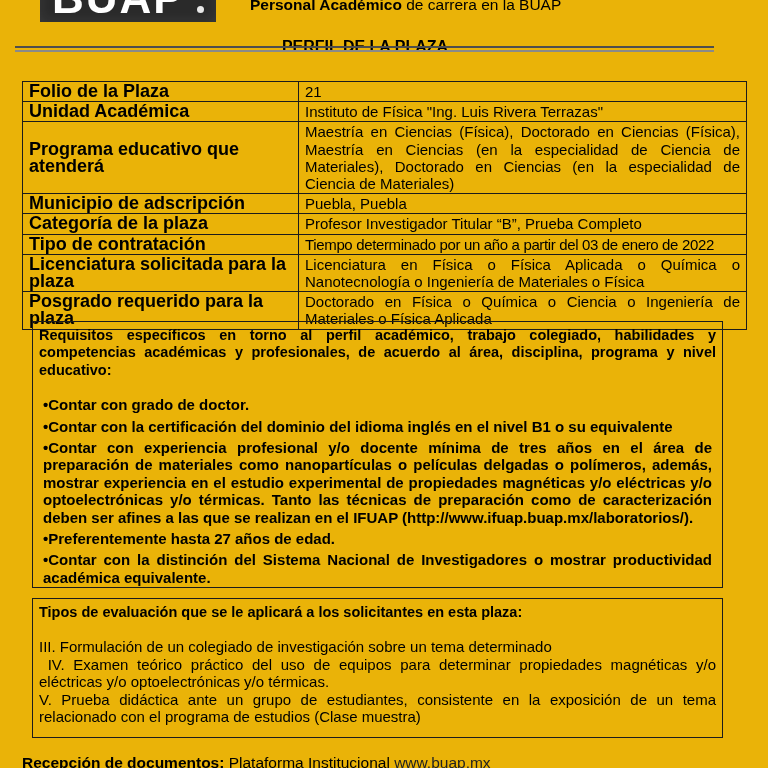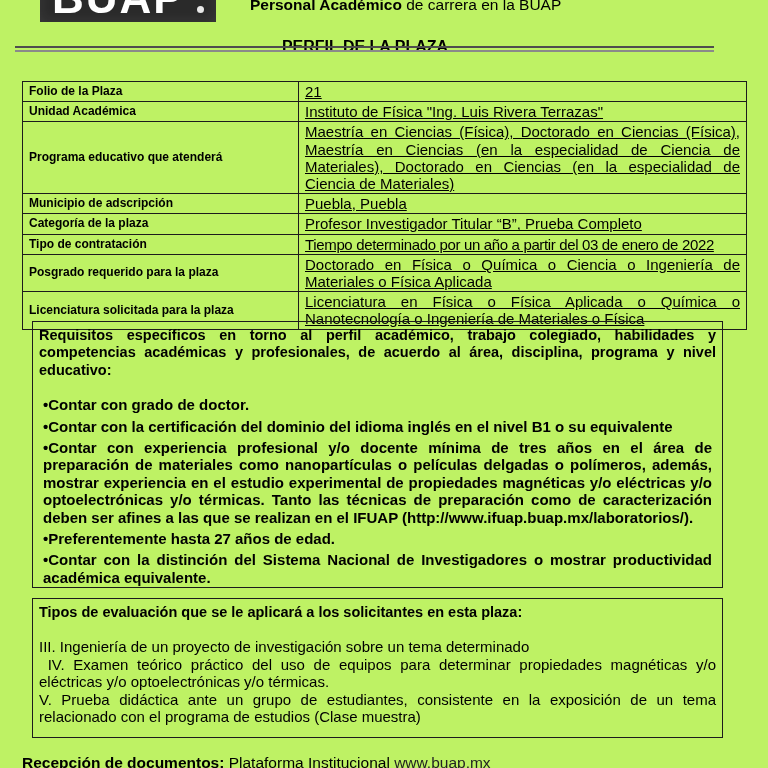--- a/index.html
+++ b/index.html
@@ -1,18 +1,18 @@
 <!DOCTYPE html>
 <html><head>
 <meta charset="utf-8">
 <style>
   html,body{margin:0;padding:0;background:#fff;}
   .page{
     position:relative;width:768px;height:768px;overflow:hidden;
-    background:#bef264;color:#000;
+    background:#eab308;color:#000;
     font-family:"Liberation Sans","DejaVu Sans",sans-serif;
     font-size:15px;line-height:17.4px;
   }
   
   .logo{
     position:absolute;left:40px;top:-20px;width:176px;height:42px;
     background:#2a2a2a;overflow:hidden;
     box-shadow:inset 0 0 14px rgba(255,255,255,0.08);
   }
   .logo-text{
@@ -33,22 +33,22 @@
   
   .doc-table{
     position:absolute;left:22px;top:81px;width:724px;
     display:table;border-collapse:collapse;table-layout:fixed;
   }
   .tr{display:table-row;}
   .th,.td{
     display:table-cell;border:1.5px solid #1c1c1c;vertical-align:middle;
     padding:1px 6px;line-height:17.2px;
   }
-  .th{width:263px;font-weight:bold;font-size:12px;}
-  .td{text-align:justify;text-decoration:underline;}
+  .th{width:263px;font-weight:bold;font-size:18px;}
+  .td{text-align:justify;}
   .td.fit{white-space:nowrap;letter-spacing:-0.35px;}
   
   .box{
     position:absolute;left:32px;width:691px;box-sizing:border-box;
     border:1.5px solid #1c1c1c;padding:5px 6px 12px 6px;overflow:hidden;
   }
   #box-req{top:321px;height:267px;}
   #box-eval{top:598px;height:140px;}
   .box-heading{margin:0 0 17px 0;font-weight:bold;font-size:14.5px;text-align:justify;}
   .bullet{margin:4px;text-align:justify;font-weight:bold;}
@@ -93,41 +93,41 @@
     </div>
     <div class="tr">
       <div class="th">Categoría de la plaza</div>
       <div class="td">Profesor Investigador Titular “B”, Prueba Completo</div>
     </div>
     <div class="tr">
       <div class="th">Tipo de contratación</div>
       <div class="td fit">Tiempo determinado por un año a partir del 03 de enero de 2022</div>
     </div>
     <div class="tr">
+      <div class="th">Licenciatura solicitada para la plaza</div>
+      <div class="td">Licenciatura en Física o Física Aplicada o Química o Nanotecnología o Ingeniería de Materiales o Física</div>
+    </div>
+    <div class="tr">
       <div class="th">Posgrado requerido para la plaza</div>
       <div class="td">Doctorado en Física o Química o Ciencia o Ingeniería de Materiales o Física Aplicada</div>
-    </div>
-    <div class="tr">
-      <div class="th">Licenciatura solicitada para la plaza</div>
-      <div class="td">Licenciatura en Física o Física Aplicada o Química o Nanotecnología o Ingeniería de Materiales o Física</div>
     </div>
   </div>
 
   <div class="box" id="box-req">
     <p class="box-heading">Requisitos específicos en torno al perfil académico, trabajo colegiado, habilidades y competencias académicas y profesionales, de acuerdo al área, disciplina, programa y nivel educativo:</p>
     <p class="bullet">•Contar con grado de doctor.</p>
     <p class="bullet">•Contar con la certificación del dominio del idioma inglés en el nivel B1 o su equivalente</p>
     <p class="bullet">•Contar con experiencia profesional y/o docente mínima de tres años en el área de preparación de materiales como nanopartículas o películas delgadas o polímeros, además, mostrar experiencia en el estudio experimental de propiedades magnéticas y/o eléctricas y/o optoelectrónicas y/o térmicas. Tanto las técnicas de preparación como de caracterización deben ser afines a las que se realizan en el IFUAP (http://www.ifuap.buap.mx/laboratorios/).</p>
     <p class="bullet">•Preferentemente hasta 27 años de edad.</p>
     <p class="bullet">•Contar con la distinción del Sistema Nacional de Investigadores o mostrar productividad académica equivalente.</p>
     <p class="bullet">•Preferentemente con experiencia en dirección de tesis de al menos el nivel de licenciatura</p>
   </div>
 
   <div class="box" id="box-eval">
     <p class="box-heading">Tipos de evaluación que se le aplicará a los solicitantes en esta plaza:</p>
-    <p class="eval-item">III. Ingeniería de un proyecto de investigación sobre un tema determinado</p>
+    <p class="eval-item">III. Formulación de un colegiado de investigación sobre un tema determinado</p>
     <p class="eval-item"> IV. Examen teórico práctico del uso de equipos para determinar propiedades magnéticas y/o eléctricas y/o optoelectrónicas y/o térmicas.</p>
     <p class="eval-item">V. Prueba didáctica ante un grupo de estudiantes, consistente en la exposición de un tema relacionado con el programa de estudios (Clase muestra)</p>
   </div>
 
   <div class="footer"><span class="b">Recepción de documentos:</span><span> Plataforma Institucional </span><span class="link">www.buap.mx</span></div>
 
 </div>
 
 </body></html>

